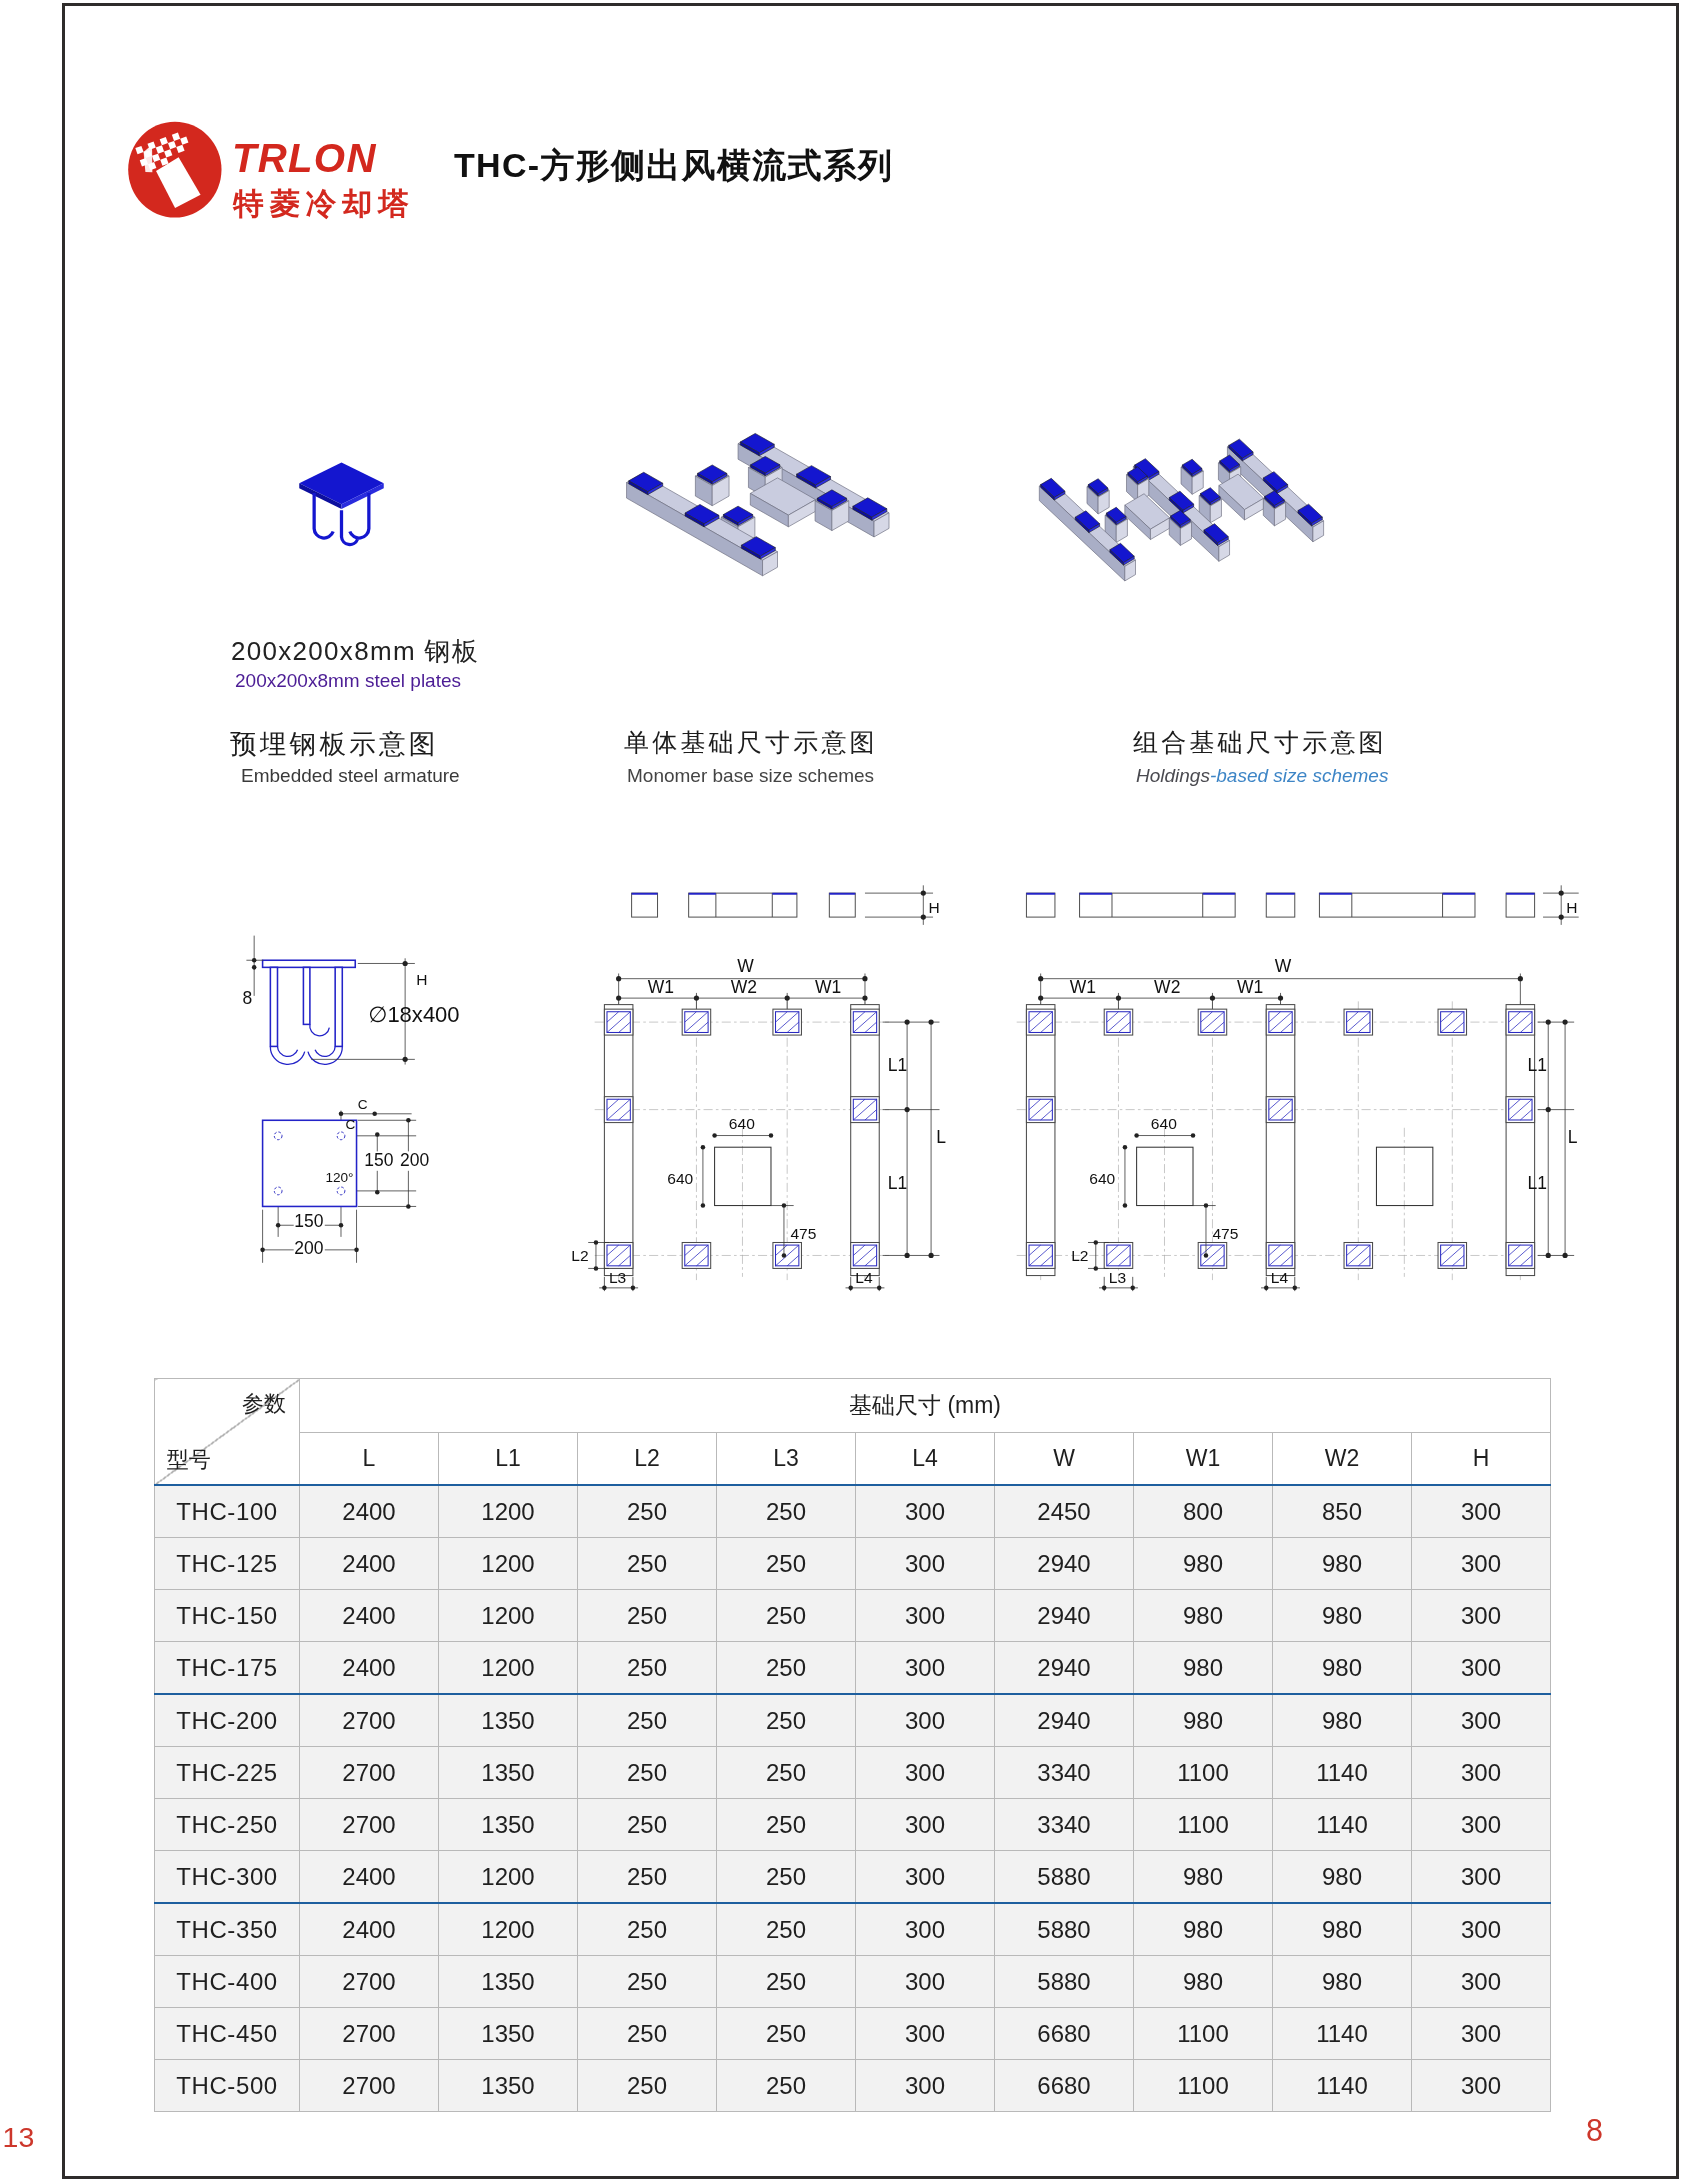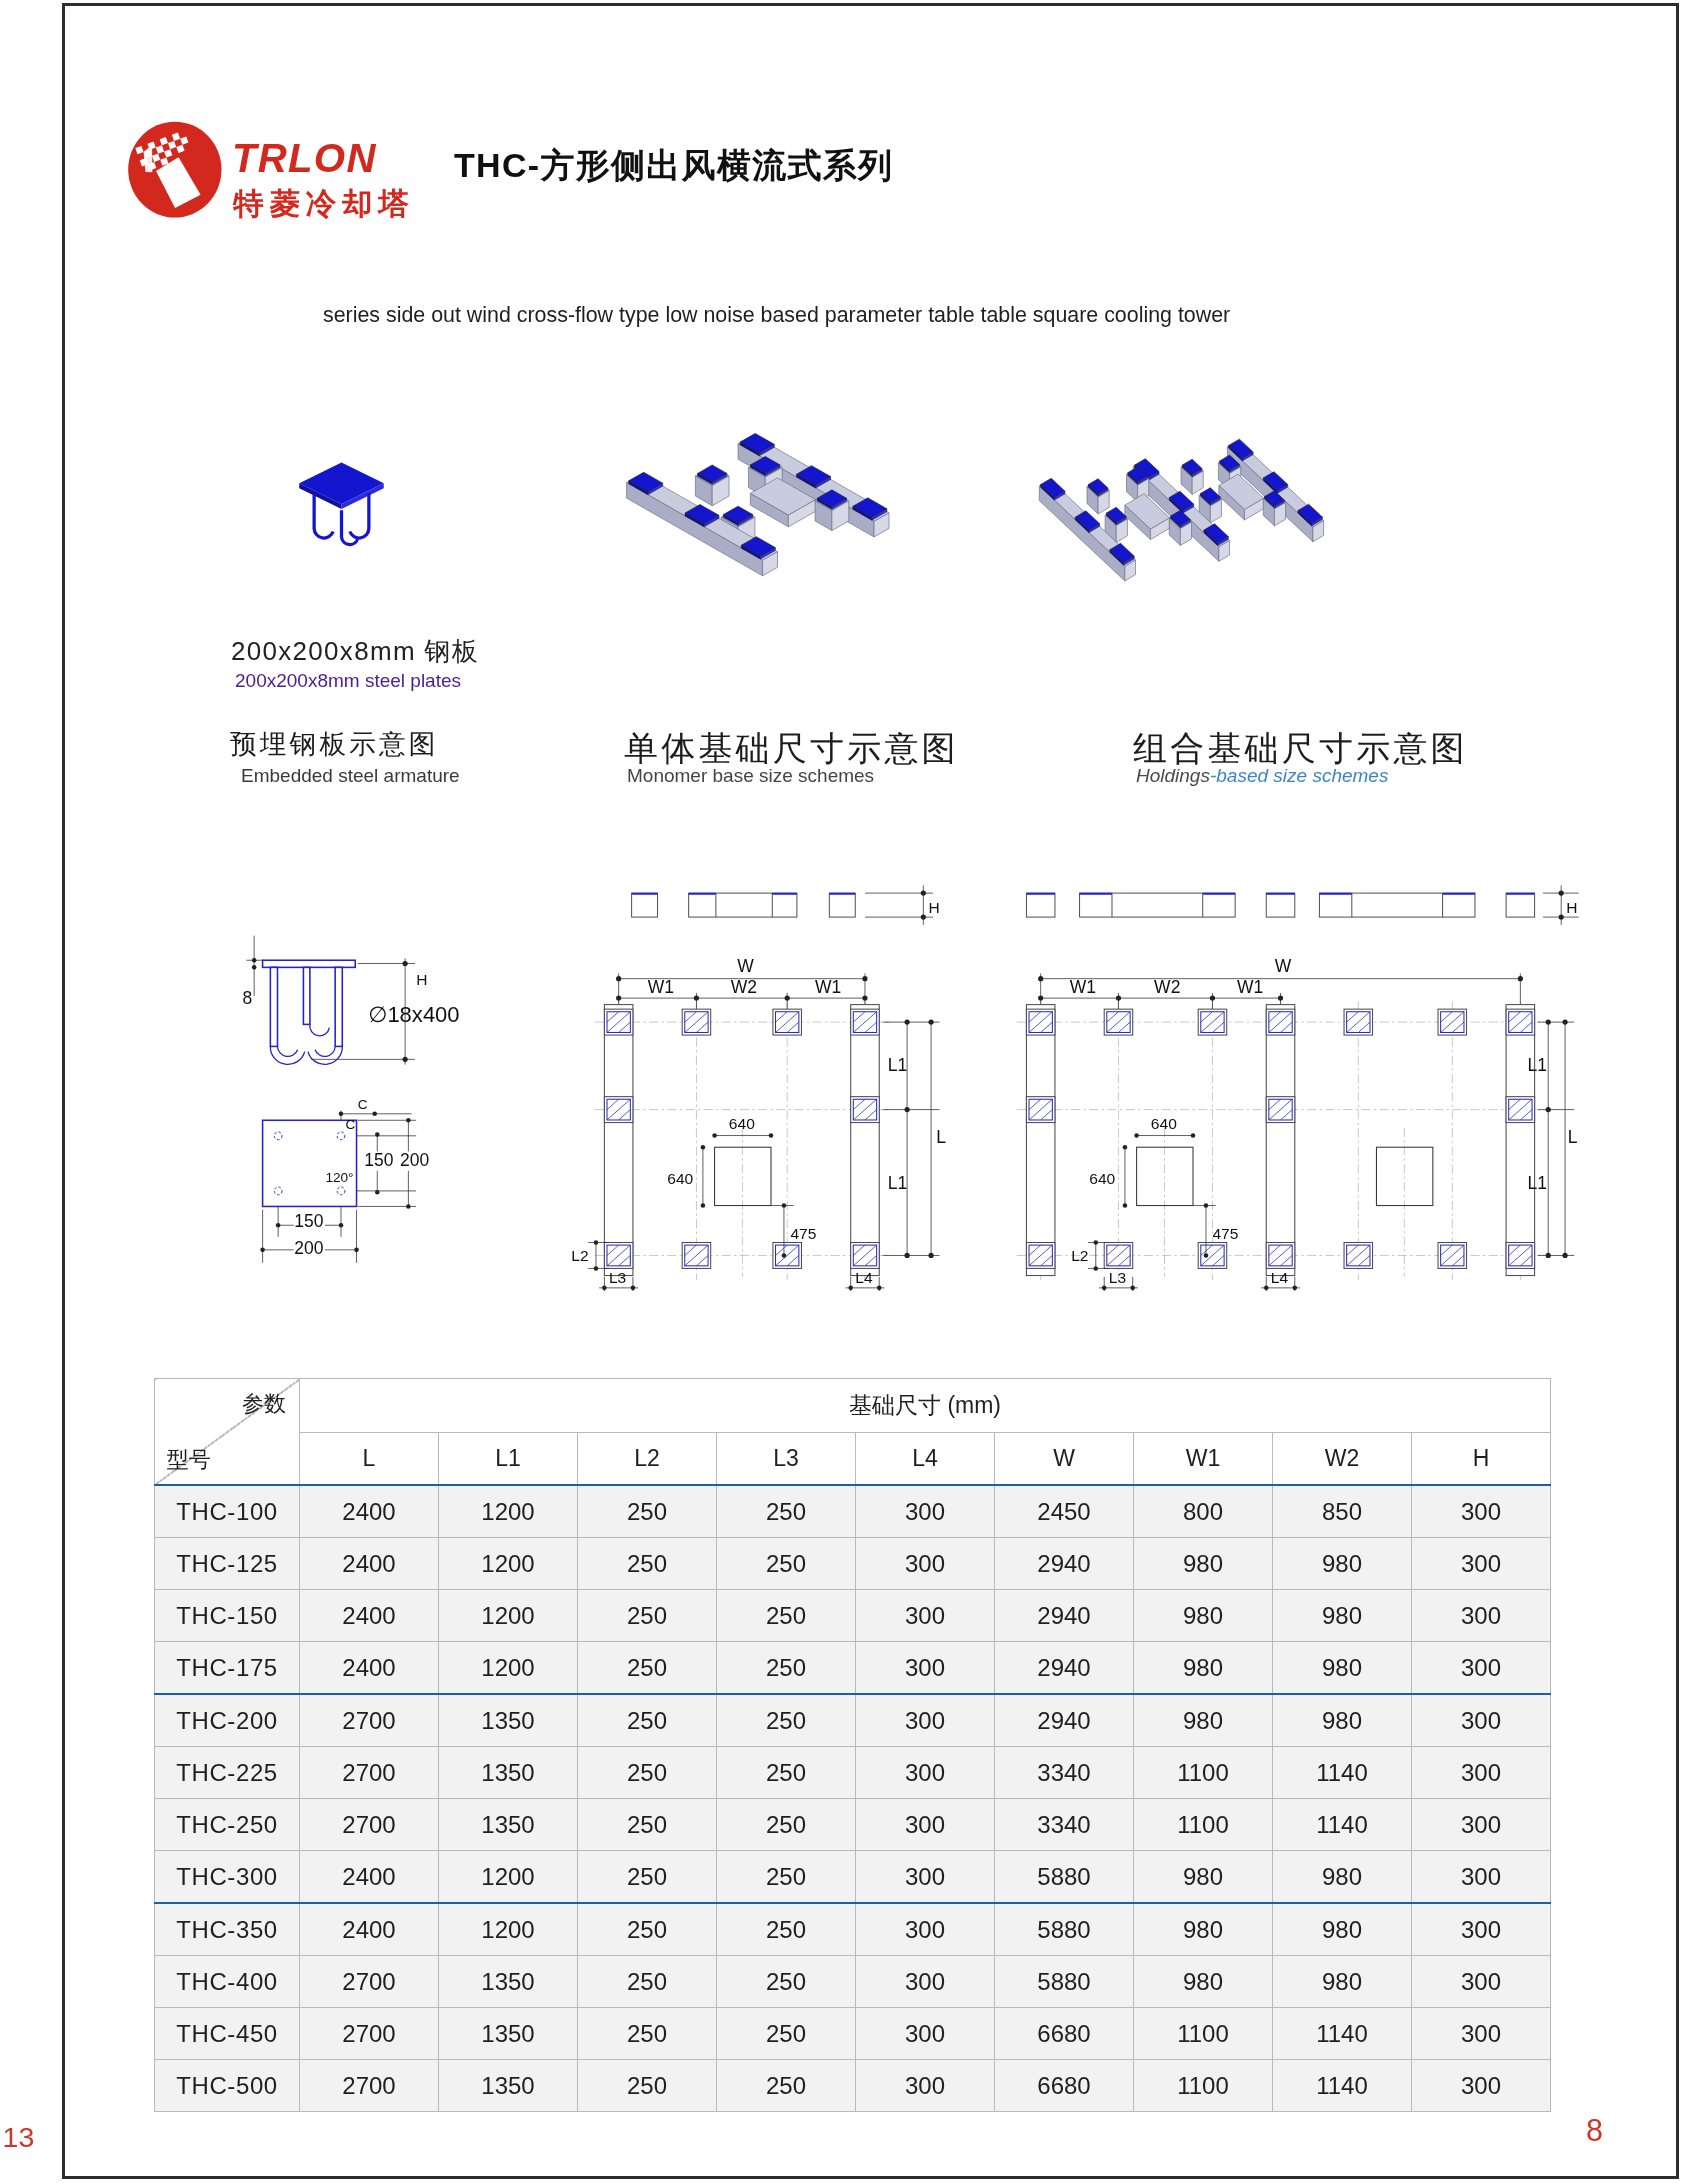--- a/index.html
+++ b/index.html
@@ -7,21 +7,21 @@
         font-family:"Liberation Sans","DejaVu Sans",sans-serif;color:#1a1a1a;}
   .abs{position:absolute;}
   #frame{left:62px;top:2.6px;width:1617px;height:2176px;border:3.2px solid #2f2c2b;box-sizing:border-box;}
   #page-num-left{left:2.6px;top:2121px;font-size:28.5px;color:#cd372b;}
   #page-num-right{left:1586px;top:2113px;font-size:30.5px;color:#cd372b;}
   #doc-title{left:454px;top:143px;font-size:34px;font-weight:bold;letter-spacing:1.3px;color:#111;}
   #subtitle-cn{left:323px;top:255px;font-size:30.5px;letter-spacing:17.5px;color:#141414;white-space:nowrap;}
   #subtitle-en{left:323px;top:303px;font-size:21.4px;color:#1f1f1f;white-space:nowrap;}
   #plate-caption-cn{left:231px;top:634px;font-size:26px;letter-spacing:1.3px;color:#222;}
   #plate-caption-en{left:235px;top:670px;font-size:19px;color:#4c1d95;}
-  .sec-cn{font-size:34px;letter-spacing:3.2px;color:#1c1c1c;white-space:nowrap;}
+  .sec-cn{font-size:25px;letter-spacing:3.2px;color:#1c1c1c;white-space:nowrap;}
   .sec-en{font-size:19px;color:#3a3a3a;white-space:nowrap;}
   #embedded-cn{left:230px;top:726px;font-size:26.6px;}
   #embedded-en{left:241px;top:765px;}
   #monomer-cn{left:624px;top:726px;}
   #monomer-en{left:627px;top:765px;color:#444;}
   #combined-cn{left:1133px;top:726px;}
   #combined-en{left:1136px;top:765px;font-style:italic;}
   #combined-en .en-suffix{color:#3d85c6;}
   #combined-en .en-prefix{color:#4a4a50;}
 
@@ -76,21 +76,20 @@
           <rect x="64" y="56" width="10" height="10"></rect>
       </g>
       <polygon points="52,70 92,62 104,128 60,134" fill="#fff"></polygon>
       <polygon points="60,30 44,36 36,66 46,70" fill="#fff" opacity="0.9"></polygon>
     </g>
     <text id="brand-text" x="168" y="82">TRLON</text>
     <text id="brand-cn-text" x="170" y="146">特菱冷却塔</text>
   </svg>
 
   <div id="doc-title" class="abs">THC-方形侧出风横流式系列</div>
-  <div id="subtitle-en" class="abs">series side out wind cross-flow type low noise based parameter table table square cooling tower</div>
 
   <svg class="abs" style="left:285px;top:454px;" width="113" height="109" viewBox="0 0 380 345">
     <polygon points="190,18 332,88 190,158 48,88" fill="#1416cf"></polygon>
     <polygon points="48,88 190,158 190,174 48,104" fill="#0d0f9e"></polygon>
     <polygon points="190,158 332,88 332,104 190,174" fill="#2a2cdd"></polygon>
     <g stroke="#1416cf" stroke-width="11" fill="none">
       <path d="M 98,120 V 240 a 33,33 0 0 0 64,10"></path>
       <path d="M 282,120 V 240 a 33,33 0 0 1 -64,10"></path>
       <path d="M 190,178 V 268 a 28,28 0 0 0 54,8"></path>
     </g>

